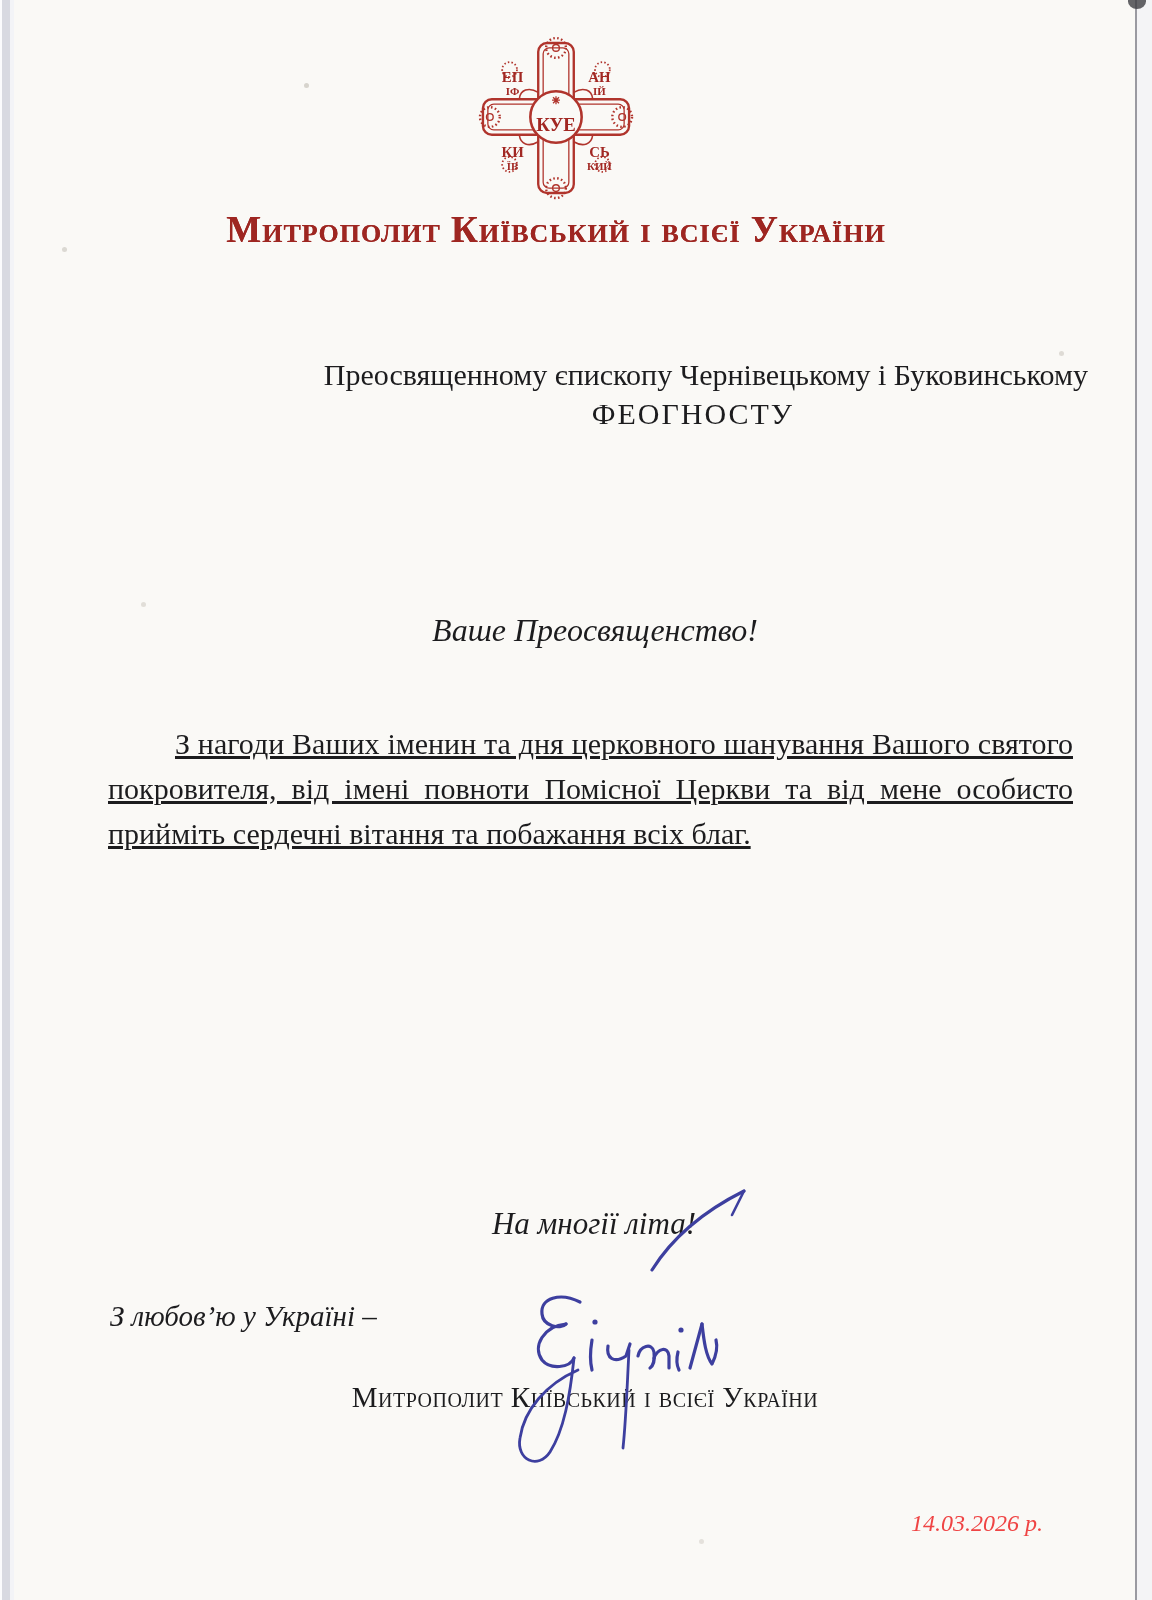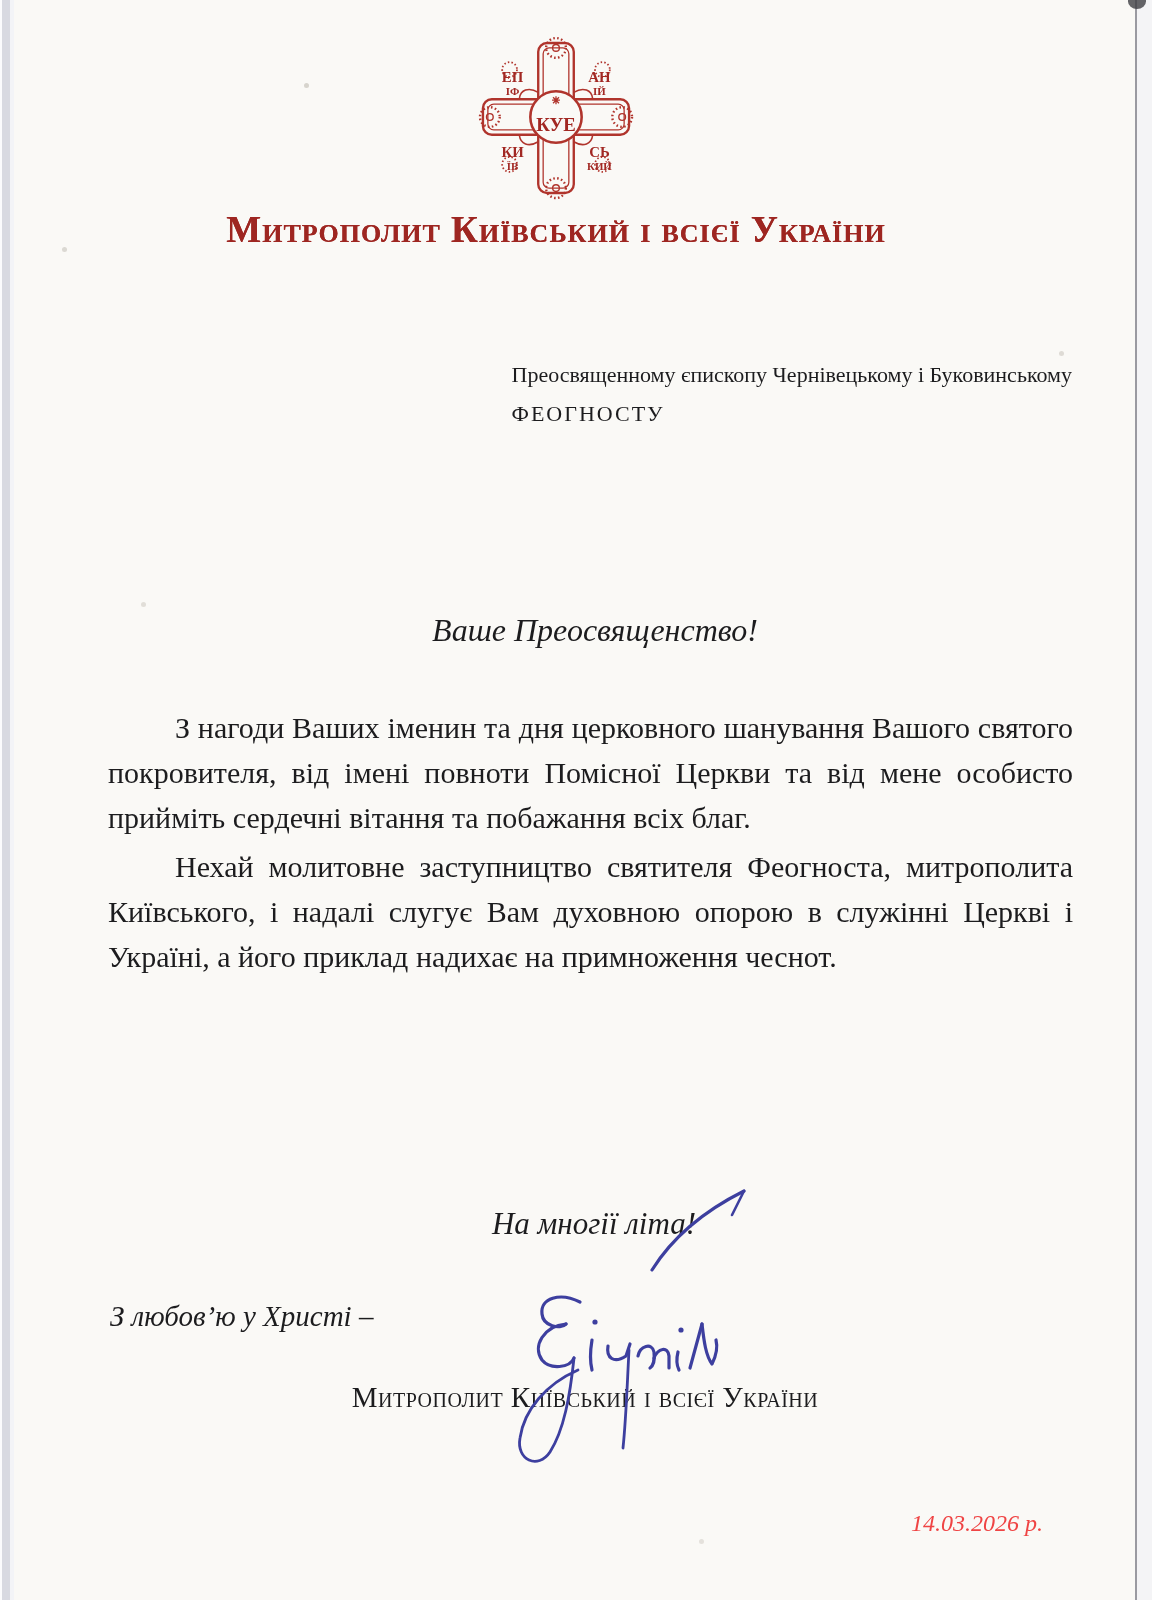--- a/index.html
+++ b/index.html
@@ -29,29 +29,29 @@
   .letter-title{
     margin-top:1px;
     color:#9e2621;
     font-weight:bold;
     font-variant:small-caps;
     font-size:37px;
     letter-spacing:1px;
     text-shadow:0 0 .4px #9e2621;
   }
   
-  .addressee{position:absolute;right:80px;top:358px;text-align:left;font-size:22px;line-height:34px;}
+  .addressee{position:absolute;right:64px;top:358px;text-align:center;font-size:30px;line-height:34px;}
   .addressee-name{margin-top:5px;padding-right:26px;letter-spacing:2px;}
   
   .salutation{position:absolute;left:0;top:612px;width:1190px;text-align:center;
     font-style:italic;font-size:32px;}
   
   .body-text{position:absolute;left:108px;top:705px;width:965px;
     font-size:30px;line-height:45px;text-align:justify;}
-  .body-text p{margin:0 0 4px 0;text-indent:67px;}
+  .body-text p{margin:16px 0 4px 0;text-indent:67px;text-decoration:underline;}
   
   .wish{position:absolute;left:0;top:1206px;width:1188px;text-align:center;
     font-style:italic;font-size:31px;}
   .valediction{position:absolute;left:110px;top:1300px;font-style:italic;font-size:29px;}
   .signer-title{position:absolute;left:0;top:1381px;width:1170px;text-align:center;
     font-variant:small-caps;font-size:29px;letter-spacing:.5px;}
   .date-line{position:absolute;right:109px;top:1510px;font-style:italic;font-size:24px;color:#ef4444;}
   
   .signature{position:absolute;left:480px;top:1158px;width:300px;height:312px;z-index:5;pointer-events:none;}
   .emblem text{font-family:"Liberation Serif", serif;font-weight:bold;}
@@ -116,25 +116,24 @@
 
 <div class="addressee">
   <div>Преосвященному єпископу Чернівецькому і Буковинському</div>
   <div class="addressee-name">ФЕОГНОСТУ</div>
 </div>
 
 <div class="salutation">Ваше Преосвященство!</div>
 
 <div class="body-text">
   <p>З нагоди Ваших іменин та дня церковного шанування Вашого святого покровителя, від імені повноти Помісної Церкви та від мене особисто прийміть сердечні вітання та побажання всіх благ.</p>
-  <p>Нехай молитовне заступництво святителя Феогноста, митрополита Київського, і надалі слугує Вам духовною опорою в служінні Церкві і Україні, а його приклад надихає на примноження чеснот.</p>
 </div>
 
 <div class="wish">На многії літа!</div>
-<div class="valediction">З любов’ю у Христі –</div>
+<div class="valediction">З любов’ю у Україні –</div>
 
 <svg class="signature" viewBox="0 0 300 312">
   <g fill="none" stroke="#3d3f9f" stroke-width="3.2" stroke-linecap="round" stroke-linejoin="round">
 
     <path d="M172,112 C192,80 222,54 264,33"></path>
     <path d="M264,33 L252,57" stroke-width="2.6"></path>
 
     <path d="M100,144 C80,134 60,140 62,156 C63,168 80,172 86,166"></path>
     <path d="M86,166 C64,168 52,188 62,202 C70,212 90,210 94,200"></path>
 

